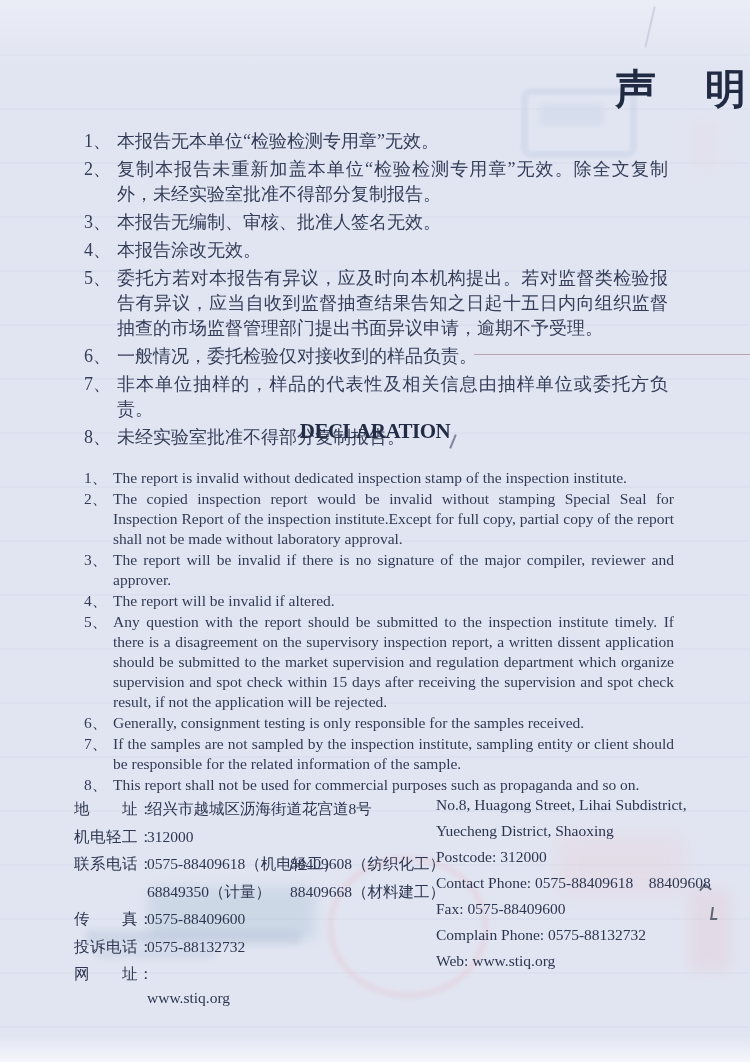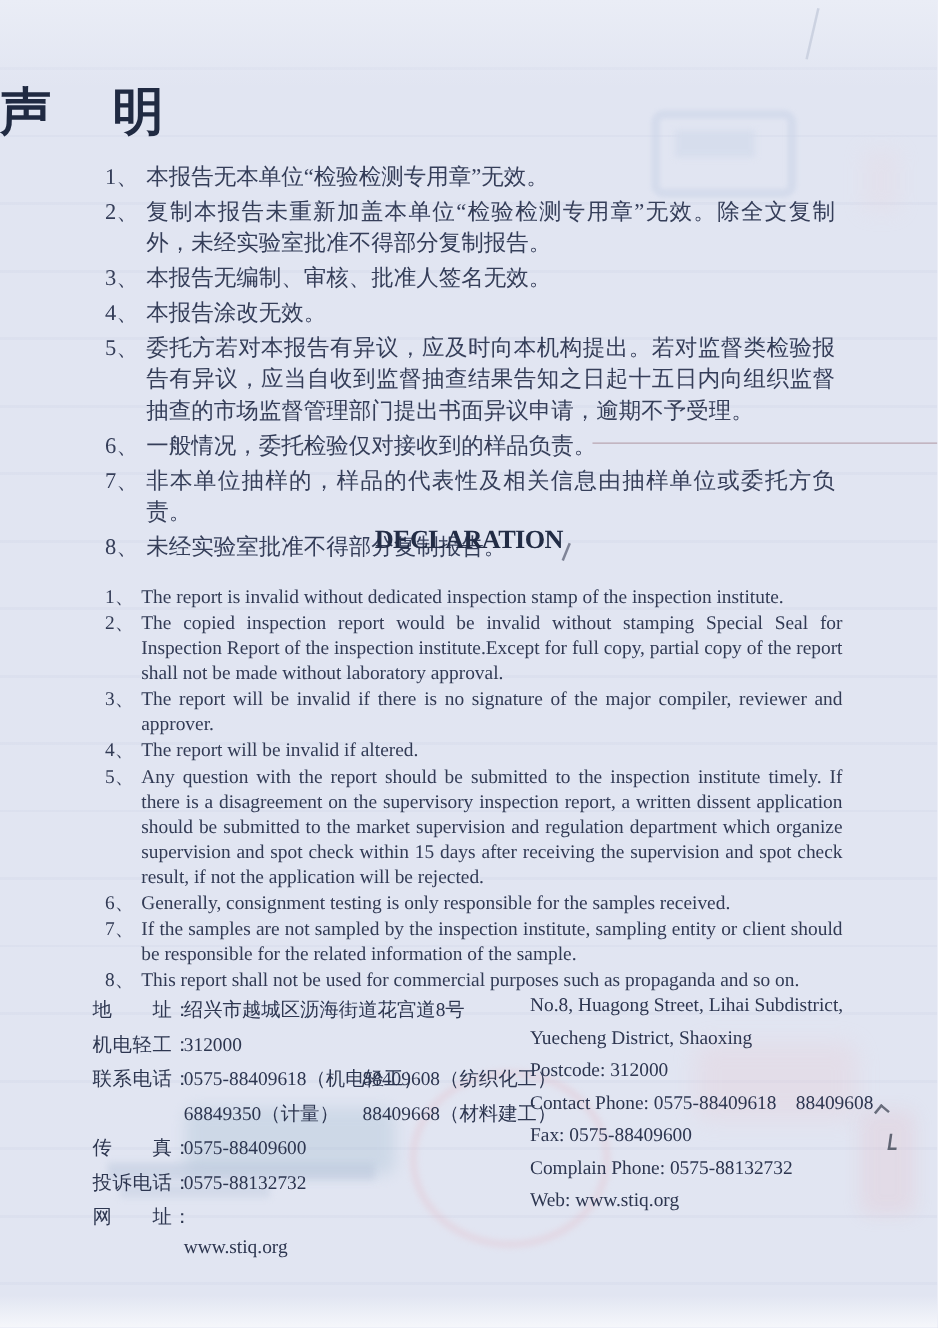--- a/index.html
+++ b/index.html
@@ -41,21 +41,21 @@
 
   
   .speck-caret{position:absolute;top:885px;left:701px;width:7px;height:7px;
     border-left:2px solid #4a505f;border-top:2px solid #4a505f;transform:rotate(40deg);opacity:.8;}
   .speck-flag{position:absolute;top:907px;left:711px;width:5px;height:11px;
     border-left:2px solid #4a505f;border-bottom:2px solid #4a505f;transform:skewX(-8deg);opacity:.85;}
 
   
   .title-zh{
     position:absolute;top:62px;left:0;width:100%;
-    text-align:left;font-size:41px;font-weight:bold;color:#202a42;
+    text-align:right;font-size:41px;font-weight:bold;color:#202a42;
     letter-spacing:4px;
   }
   
   .list-zh{
     position:absolute;top:129px;left:84px;width:584px;
     font-size:18px;line-height:25px;color:#353e59;
   }
   .list-zh .li{display:flex;margin-bottom:3px;}
   .list-zh .num{flex:0 0 33px;}
   .list-zh .txt{flex:1;text-align:justify;}
@@ -80,21 +80,21 @@
 
   
   .contact-zh{
     position:absolute;top:795px;left:74px;width:350px;
     font-size:15.5px;color:#2d3650;
   }
   .crow{display:grid;grid-template-columns:73px 143px 1fr;line-height:27.5px;white-space:nowrap;}
   .crow .clabel{letter-spacing:.5px;}
 
   .contact-en{
-    position:absolute;top:792px;left:424px;width:306px;
+    position:absolute;top:792px;left:436px;width:306px;
     font-size:15.5px;line-height:26px;color:#2d3650;
   }
   .contact-en .cline{white-space:pre;}
 </style>
 </head>
 <body>
 
 <div class="page">
 
   <div class="scan-bands"></div>

